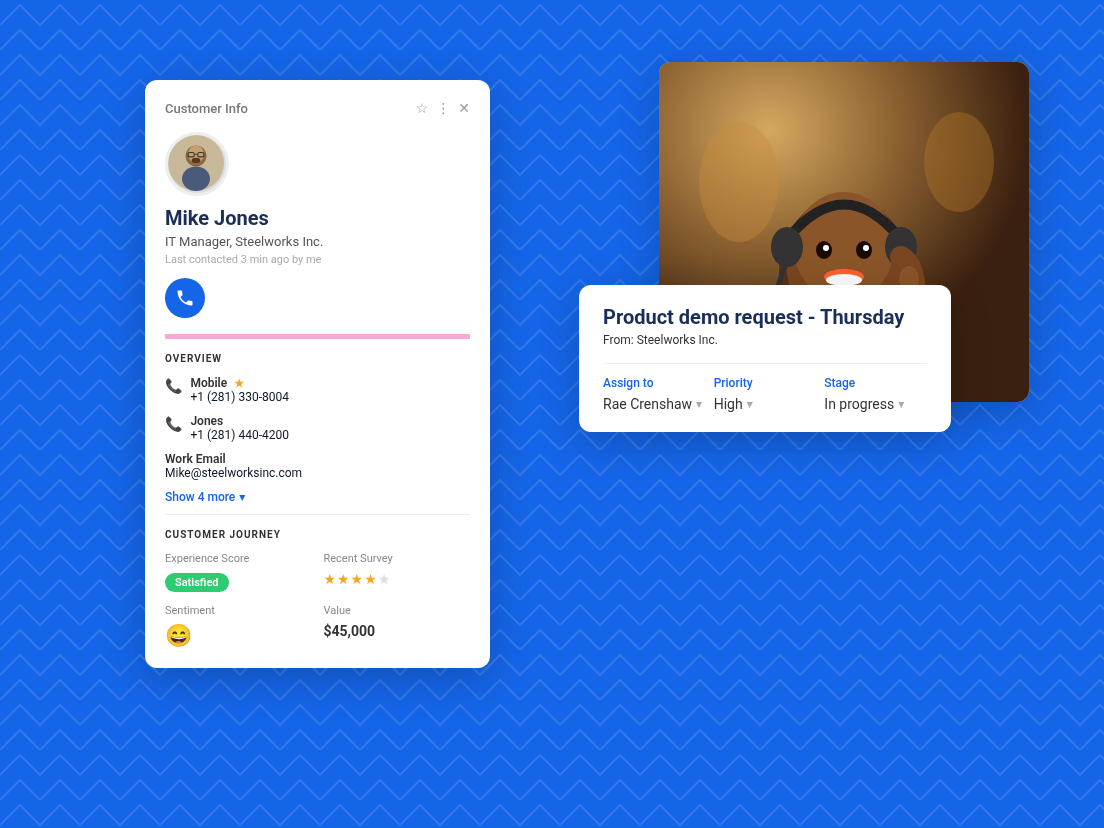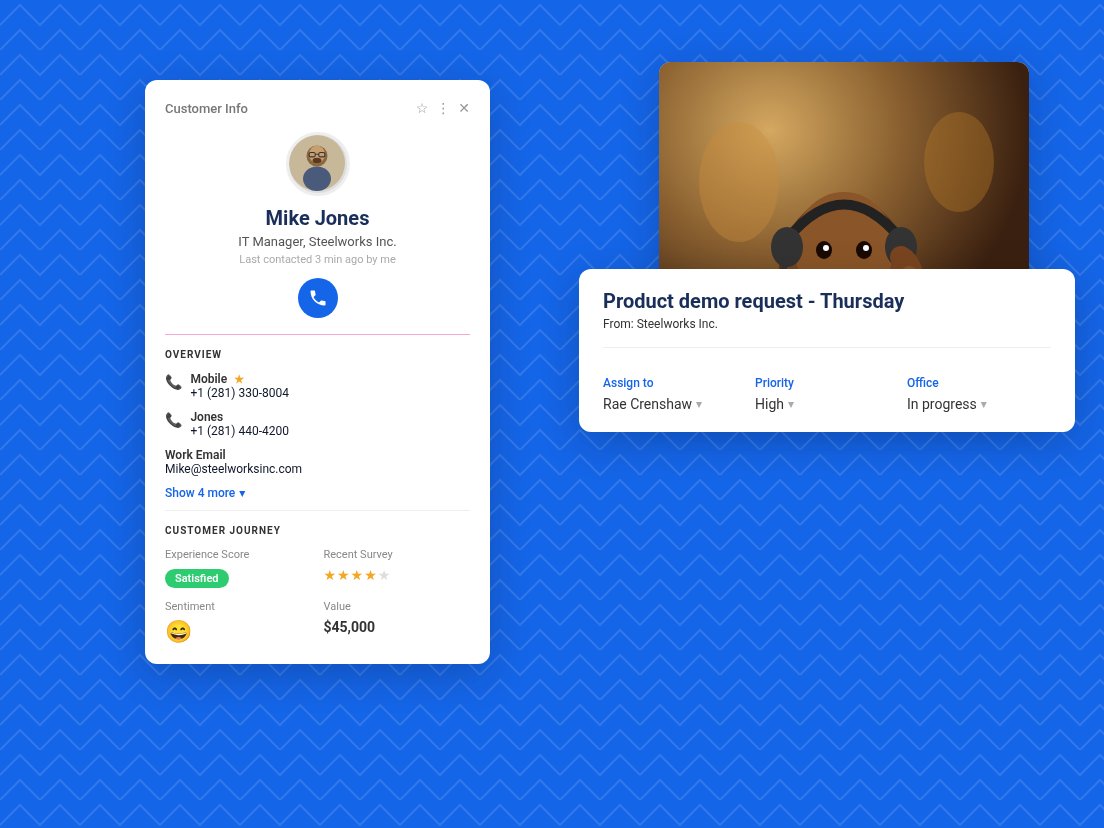--- a/index.html
+++ b/index.html
@@ -46,23 +46,22 @@
 
     .card-action-icon {
       color: #999;
       font-size: 14px;
       cursor: pointer;
     }
 
     .profile-section {
       display: flex;
       flex-direction: column;
-      align-items: center;
       padding-bottom: 16px;
-      border-bottom: 1px solid #f9a8d4;
+      border-bottom: 5px solid #f9a8d4;
     }
 
     .avatar {
       width: 64px;
       height: 64px;
       border-radius: 50%;
       overflow: hidden;
       margin-bottom: 10px;
       background: #ddd;
       border: 3px solid #eee;
@@ -216,21 +215,21 @@
       box-shadow: 0 10px 40px rgba(0,0,0,0.2);
       background: #c8a070;
       position: relative;
     }
 
     
     .demo-card {
       background: #fff;
       border-radius: 12px;
       padding: 20px 24px;
-      width: 496px;
+      width: 372px;
       box-shadow: 0 10px 40px rgba(0,0,0,0.2);
       position: absolute;
       bottom: -30px;
       left: -80px;
       z-index: 10;
     }
 
     .demo-title {
       font-size: 20px;
       font-weight: 700;
@@ -252,21 +251,20 @@
       display: grid;
       grid-template-columns: 1fr 1fr 1fr;
       gap: 8px;
     }
 
     .field-label {
       font-size: 12px;
       color: #1565e8;
       font-weight: 500;
       margin-bottom: 6px;
-      margin-top: 16px;
     }
 
     .field-value {
       font-size: 14px;
       color: #333;
       display: flex;
       align-items: center;
       gap: 4px;
     }
 
@@ -460,21 +458,21 @@
         </div>
       </div>
       <div>
         <div class="field-label">Priority</div>
         <div class="field-value">
           <span>High</span>
           <span class="field-dropdown">▾</span>
         </div>
       </div>
       <div>
-        <div class="field-label">Office</div>
+        <div class="field-label">Stage</div>
         <div class="field-value">
           <span>In progress</span>
           <span class="field-dropdown">▾</span>
         </div>
       </div>
     </div>
   </div>
 </div>
 
 </body></html>

